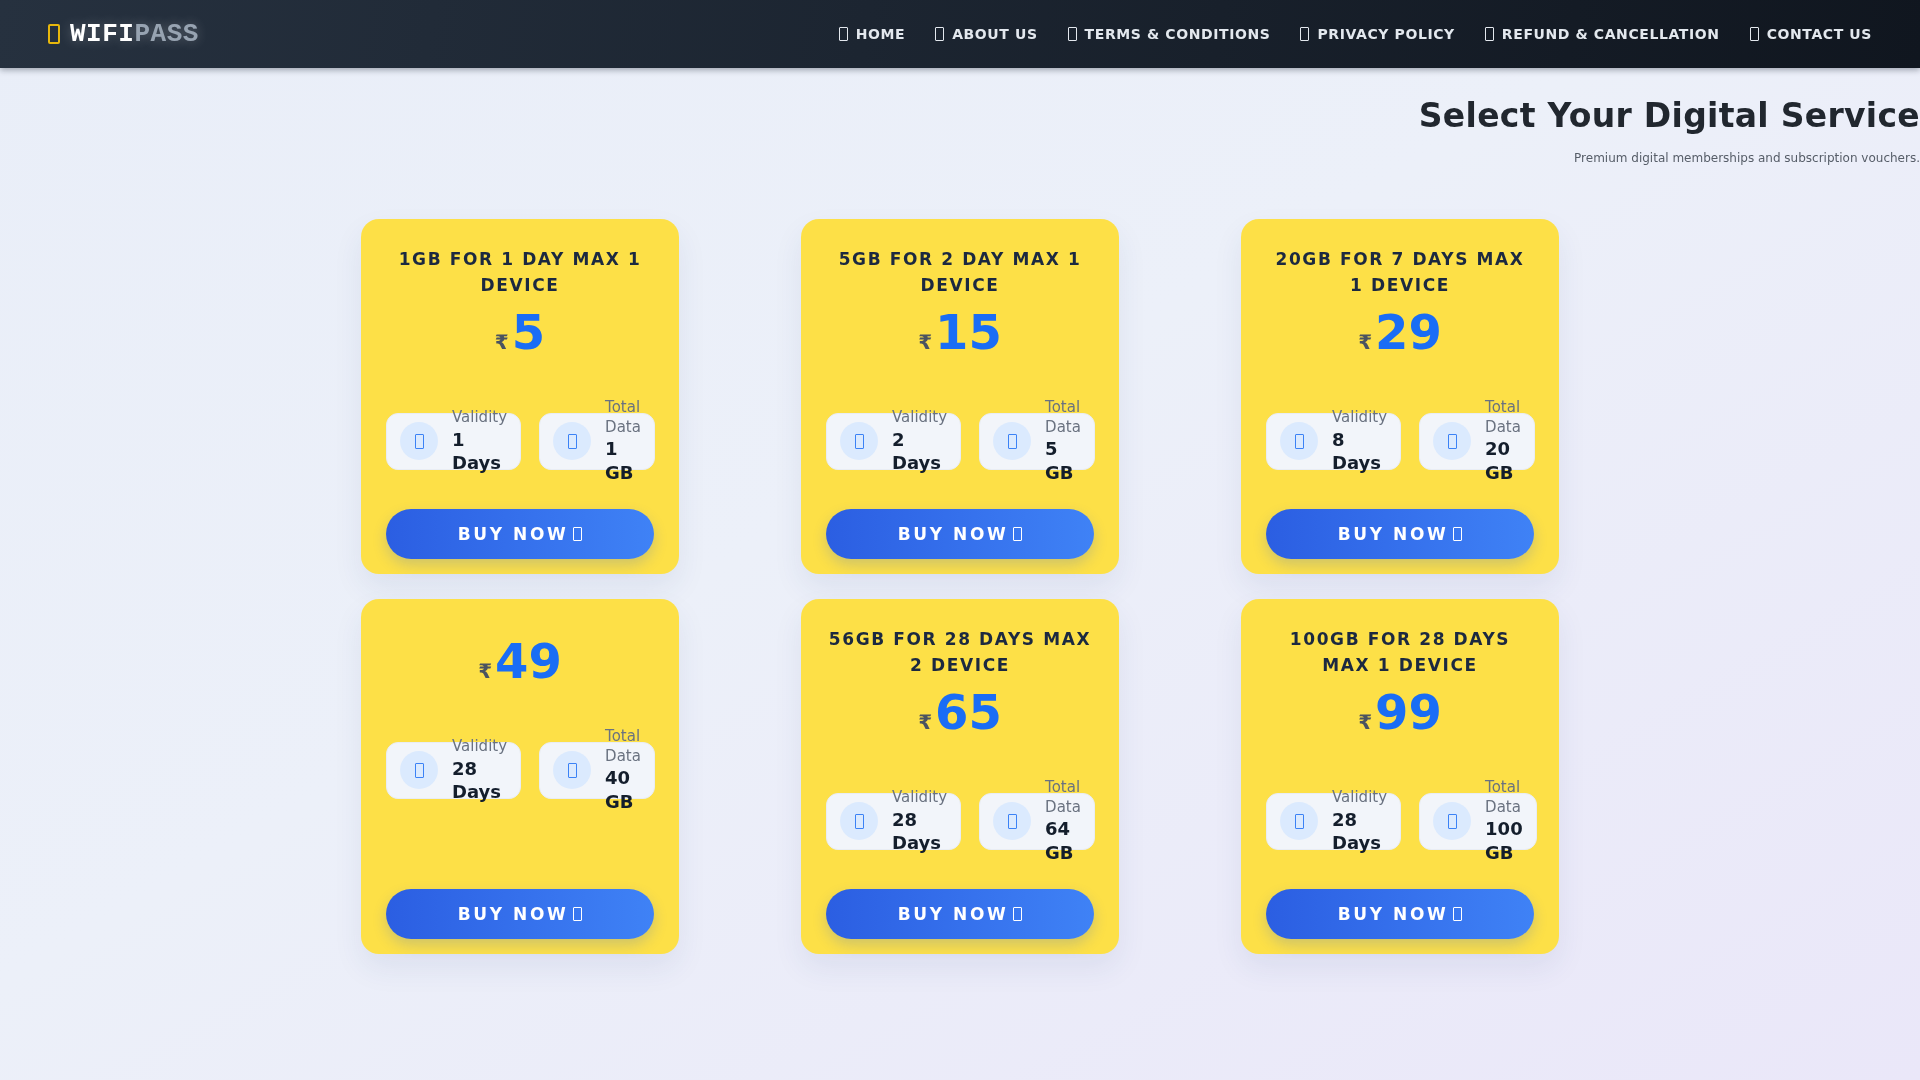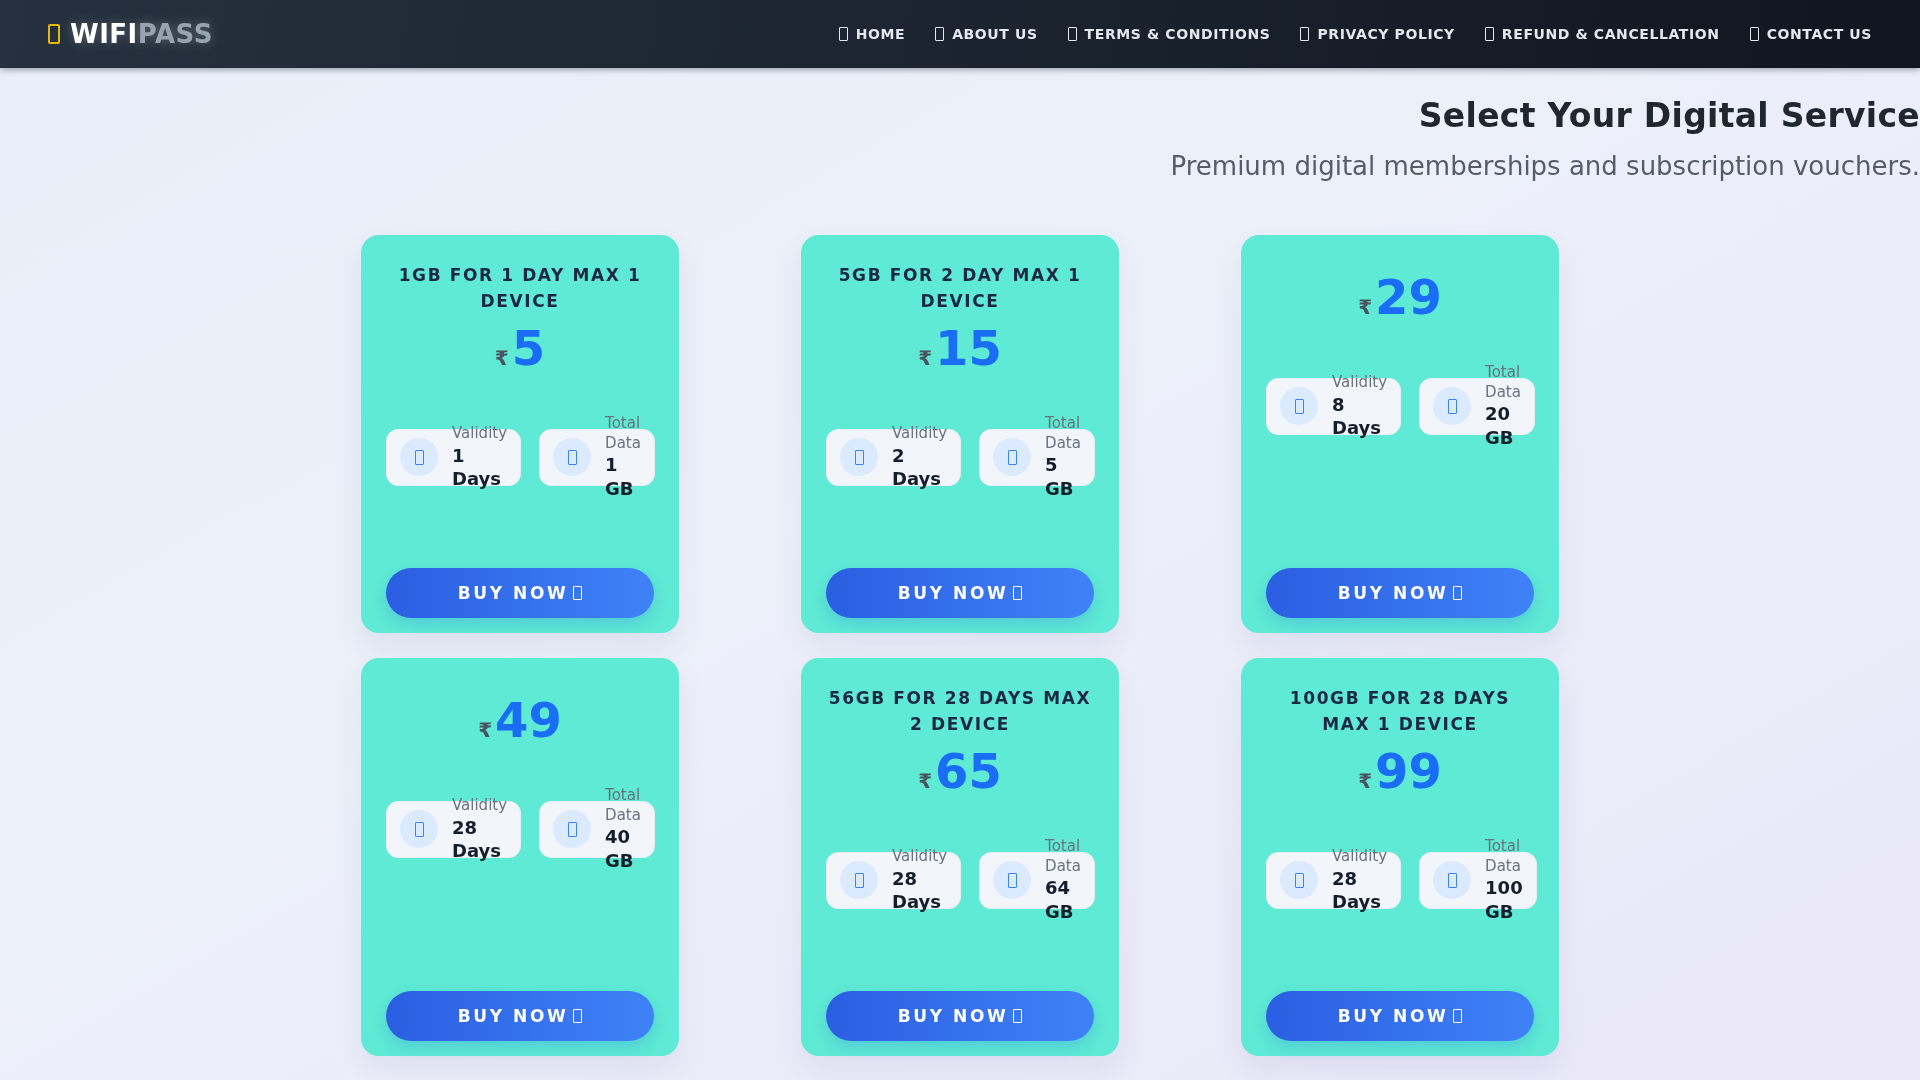--- a/index.html
+++ b/index.html
@@ -10,21 +10,21 @@
   }
 
   
   .navbar {
     height:68px; padding:0 48px;
     display:flex; align-items:center; justify-content:space-between;
     background:linear-gradient(100deg,#26313f 0%,#1c2531 45%,#10161f 100%);
     box-shadow:0 2px 6px rgba(10,20,35,.35);
     position:relative; z-index:5;
   }
-  .brand { display:flex; align-items:center; gap:10px; cursor:pointer; text-decoration:none; }
+  .brand { display:flex; align-items:center; gap:10px; cursor:pointer; text-decoration:none;font-family:Liberation Mono, monospace; }
   .brand-icon-box {
     display:inline-block; width:12px; height:20px;
     border:2px solid #e7b70c; border-radius:2px;
   }
   .brand-text { font-size:26px; font-weight:bold; letter-spacing:.5px; }
   .brand-text .w1 { color:#ffffff; text-shadow:0 0 12px rgba(255,255,255,.25); }
   .brand-text .w2 { color:#97a3b1; text-shadow:0 0 12px rgba(255,255,255,.28); }
   .nav-links { display:flex; align-items:center; gap:30px; list-style:none; }
   .nav-link {
     display:flex; align-items:center; gap:8px;
@@ -32,32 +32,32 @@
     text-decoration:none; cursor:pointer; white-space:nowrap;
   }
   .nav-icon-box {
     display:inline-block; width:9px; height:14px;
     border:1.5px solid #e3e8ee; border-radius:1px;
   }
 
   
   .hero { text-align:right; padding-top:28px; }
   .hero-title { font-size:33px; font-weight:bold; color:#21272f; letter-spacing:.3px; }
-  .hero-subtitle { margin-top:16px; font-size:26px; color:#565d68; }
+  .hero-subtitle { margin-top:16px; font-size:12px; color:#565d68; }
 
   
   .grid {
     width:1198px; margin:54px auto 0;
     display:grid; grid-template-columns:repeat(3,318px);
     column-gap:122px; row-gap:25px;
   }
   .card {
-    background:#5eead4; border-radius:18px;
+    background:#fde047; border-radius:18px;
     box-shadow:0 14px 30px rgba(35,60,110,.08);
-    height:398px; padding:28px 25px 15px;
+    height:355px; padding:28px 25px 15px;
     display:flex; flex-direction:column; text-align:center;
   }
   .card-title {
     font-size:17px; font-weight:bold; color:#1c2940;
     letter-spacing:1.6px; line-height:1.5; max-width:285px; margin:0 auto;
   }
   .price { margin-top:8px; display:flex; align-items:baseline; justify-content:center; gap:3px; }
   .price .rupee { font-size:20px; font-weight:bold; color:#4a5360; }
   .price .amount { font-size:48px; font-weight:bold; color:#1a6df5; line-height:1.1; }
 
@@ -208,20 +208,21 @@
         </div>
       </div>
     </div>
     <button class="buy-btn">
       <span class="buy-label">BUY NOW</span>
       <span class="tofu"></span>
     </button>
   </article>
 
   <article class="card">
+    <h3 class="card-title">20GB FOR 7 DAYS MAX 1 DEVICE</h3>
     <div class="price">
       <span class="rupee">₹</span>
       <span class="amount">29</span>
     </div>
     <div class="rows">
       <div class="info-row">
         <span class="icon-circle">
               <span class="tofu"></span>
             </span>
         <div>

